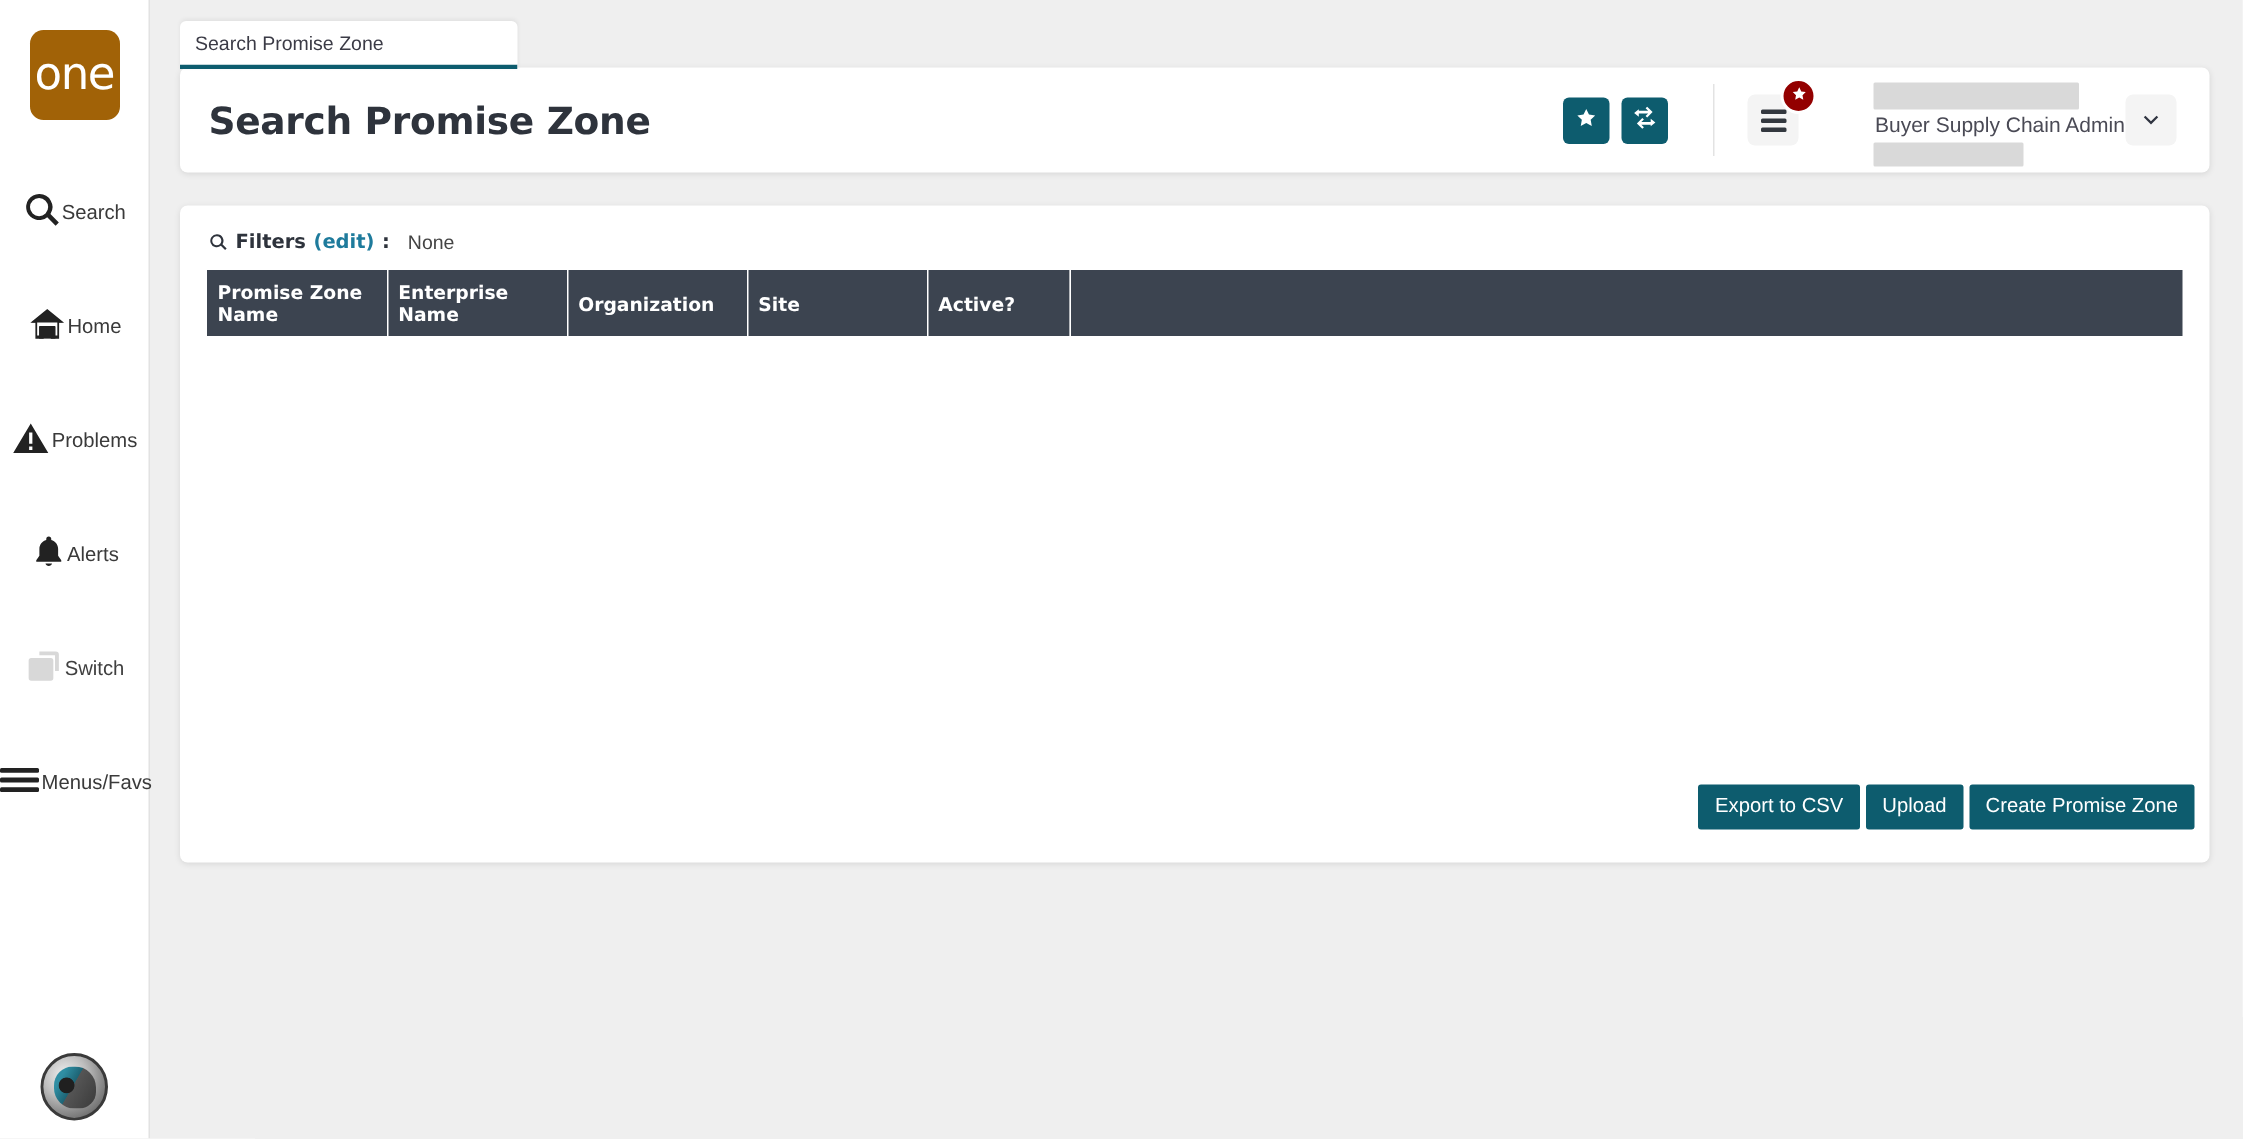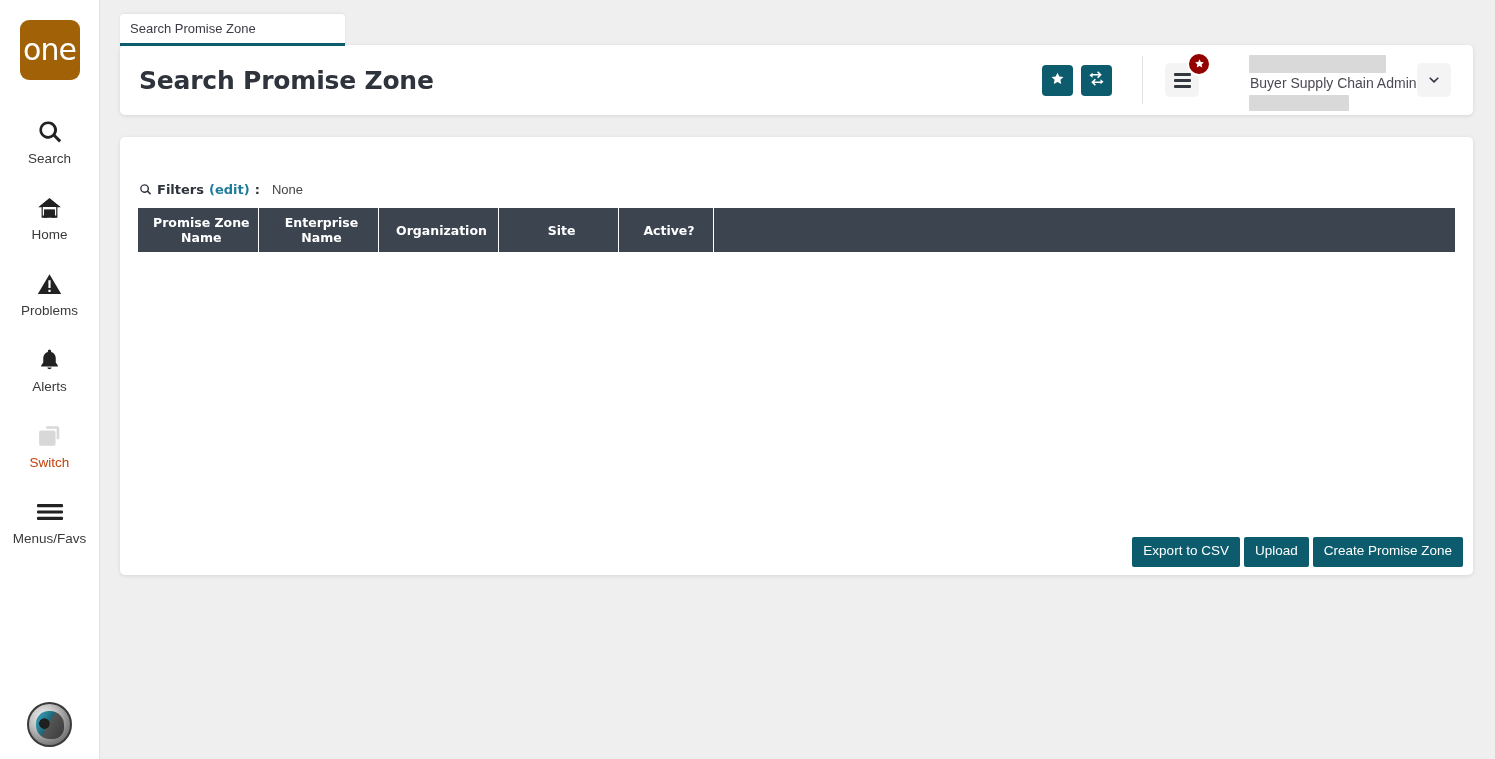--- a/index.html
+++ b/index.html
@@ -28,27 +28,27 @@
     margin-top: 20px;
     display: flex; align-items: center; justify-content: center;
     color: #fff; font-size: 30px; letter-spacing: -1px;
     font-family: "DejaVu Sans", sans-serif;
     line-height: 1;
   }
   .nav { margin-top: 22px; width: 100%; display:flex; flex-direction:column; align-items:center; }
   .nav-item {
     width: 100%;
     height: 76px;
-    display: flex; flex-direction: column; align-items: center; justify-content: center;
+    display: flex; flex-direction: row; align-items: center; justify-content: center;
     cursor: pointer;
     color: #2b2b2b;
   }
   .nav-item .ico { height: 34px; display:flex; align-items:center; justify-content:center; }
   .nav-item .lbl { font-size: 13.5px; color: #3a3a3a; margin-top: 2px; font-family:"Liberation Sans", sans-serif;}
-  .nav-item.disabled .lbl { color: #c2410c; }
+  .nav-item.disabled .lbl { color: #404040; }
   .nav-item.disabled svg { fill: #d8d8d8; }
   .nav-item svg { fill: #222; }
   .avatar {
     position: absolute; left: 27px; bottom: 12px;
     width: 45px; height: 45px; border-radius: 50%;
     background: radial-gradient(circle at 35% 32%, #f2f2f2 0%, #bdbdbd 38%, #8e8e8e 62%, #4c4c4c 100%);
     border: 2px solid #3a3a3a;
     overflow: hidden;
   }
   .avatar .face {
@@ -133,43 +133,43 @@
   }
   .caret-btn svg { fill:#2f3440; }
 
   
   .content-card {
     position: absolute; left: 20px; top: 137px; right: 22px; bottom: 19px;
     background: #fff; border-radius: 5px;
     box-shadow: 0 1px 4px rgba(0,0,0,.10);
     padding: 13px 18px 0 18px;
   }
-  .filters-row { display:flex; align-items:center; gap:5px; height: 22px; padding-left:1px;margin-top:28px;}
+  .filters-row { display:flex; align-items:center; gap:5px; height: 22px; padding-left:1px;}
   .filters-row .fico { display:flex; align-items:center; }
   .filters-row .fico svg { fill:#2e333c; }
   .filters-label { font-size: 13px; font-weight: bold; color:#2e333c; font-family:"DejaVu Sans", sans-serif;}
   .filters-edit { font-size: 13px; font-weight: bold; color:#1e7b9c; cursor:pointer; font-family:"DejaVu Sans", sans-serif;}
   .filters-colon { font-size: 13px; font-weight: bold; color:#2e333c; font-family:"DejaVu Sans", sans-serif;}
   .filters-value { font-size: 13px; color:#444; margin-left: 7px; }
 
   table.grid { width: 100%; border-collapse: collapse; margin-top: 8px; table-layout: fixed; }
   table.grid thead th {
     background: #3c4450; color:#fff;
     font-size: 12.5px; font-weight: bold;
     font-family:"DejaVu Sans", sans-serif;
-    text-align: center; vertical-align: middle;
+    text-align: left; vertical-align: middle;
     padding: 7px 0 7px 7px;
     height: 38px;
     border-right: 1px solid #fff;
     cursor: pointer;
   }
   table.grid thead th:last-child { border-right: none; cursor: default; }
 
   .card-actions {
-    position: absolute; right: 10px; bottom: 8px;
+    position: absolute; right: 10px; bottom: 22px;
     display:flex; gap: 4px;
   }
   .act-btn {
     background:#0d5c6e; color:#fff; border:none; cursor:pointer;
     font-size: 13.5px; padding: 6px 11px 7px 11px; border-radius: 2px;
     font-family:"Liberation Sans", sans-serif;
     line-height: 1.25;
   }
 </style>
 </head>

